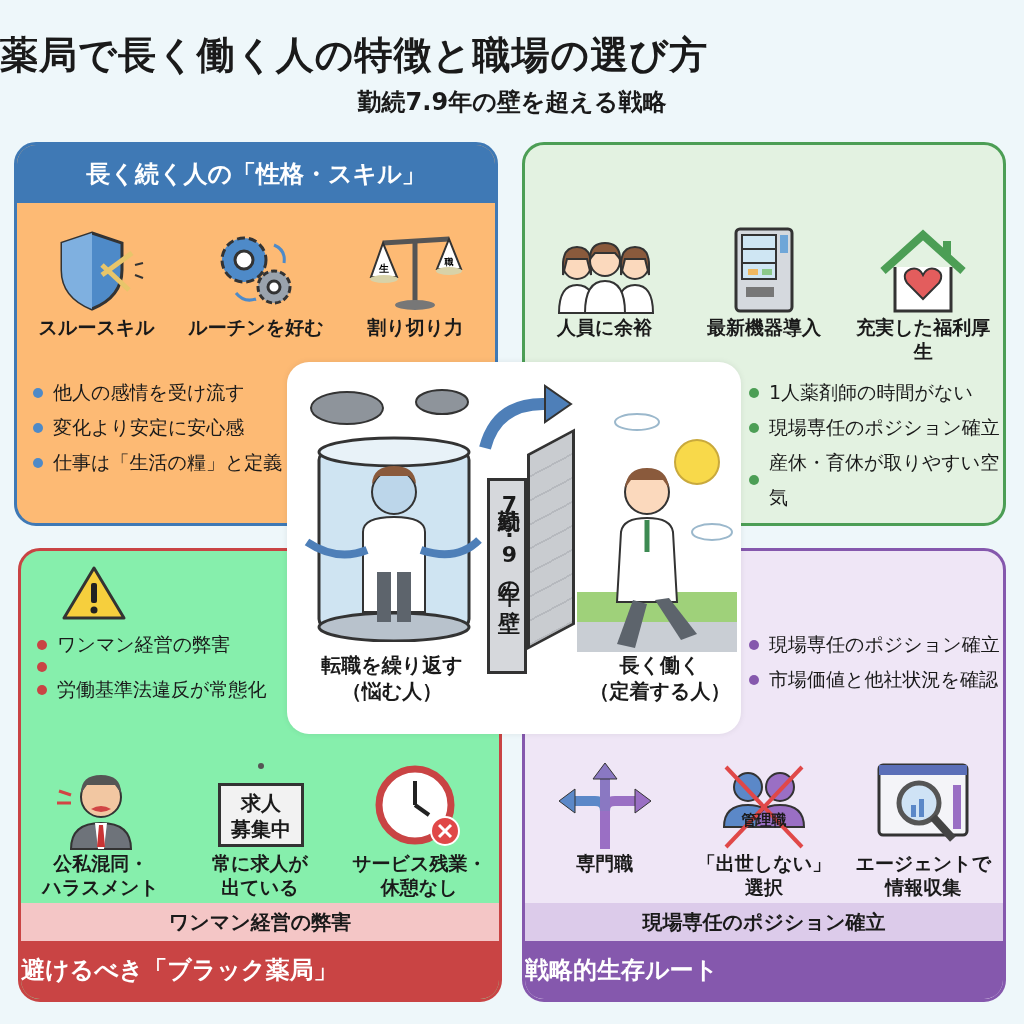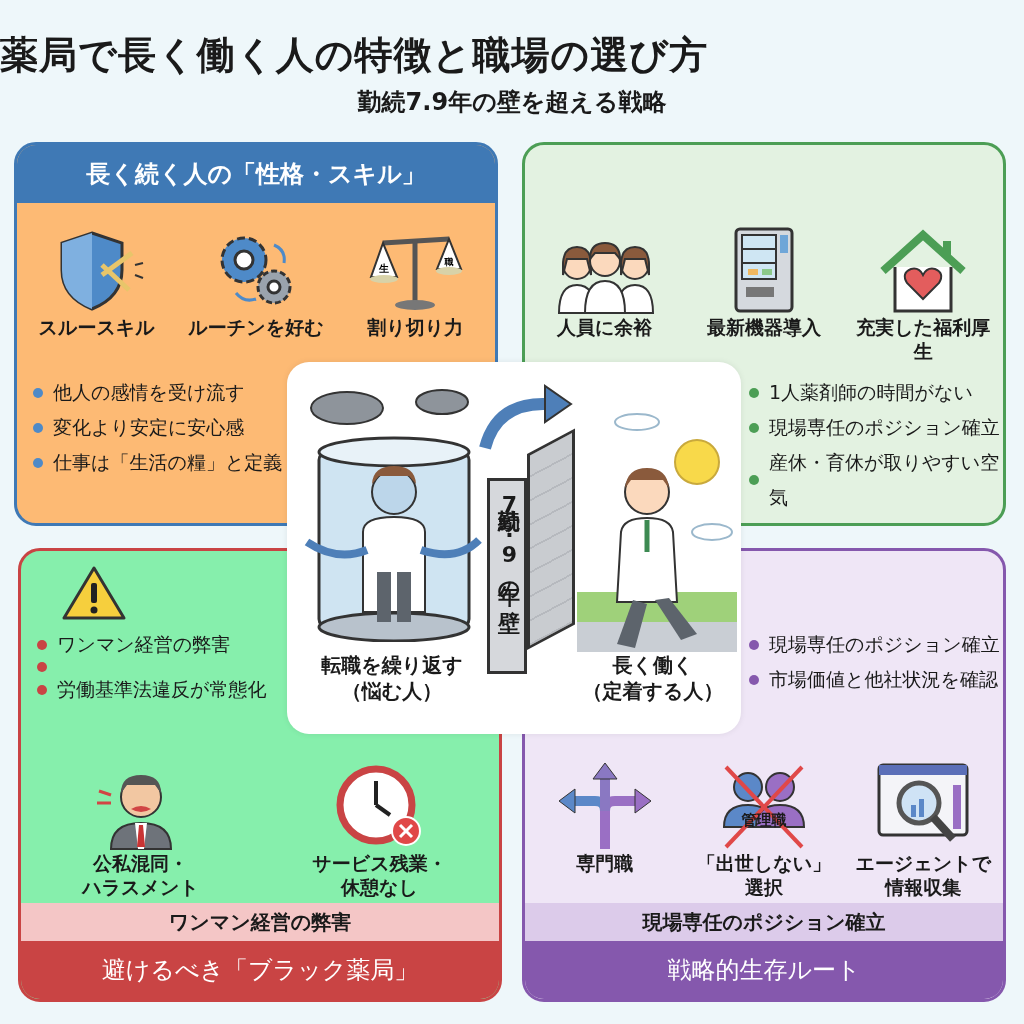--- a/index.html
+++ b/index.html
@@ -7,21 +7,21 @@
 .title{position:absolute;top:30px;left:0;width:1024px;text-align:left;font-size:38px;font-weight:bold;letter-spacing:1px}
 .subtitle{position:absolute;top:86px;left:0;width:1024px;text-align:center;font-size:24px;font-weight:bold}
 .panel{position:absolute;border-radius:22px;overflow:hidden;border:3px solid}
 .p-blue{left:14px;top:142px;width:484px;height:384px;background:#fdba74;border-color:#3f79b5}
 .p-green{left:522px;top:142px;width:484px;height:384px;background:#e3f2e1;border-color:#4c9e55}
 .p-red{left:18px;top:548px;width:484px;height:454px;background:#86efac;border-color:#c94444}
 .p-purple{left:522px;top:548px;width:484px;height:454px;background:#efe6f6;border-color:#8558ad}
 .phead{height:58px;color:#fff;font-size:24px;font-weight:bold;text-align:center;line-height:58px}
 .p-blue .phead{background:#3f79b5}
 .p-green .phead{background:#4c9e55}
-.pfoot{position:absolute;left:0;bottom:0;width:100%;height:58px;color:#fff;font-size:24px;font-weight:normal;text-align:center;line-height:58px}
+.pfoot{position:absolute;left:0;bottom:0;width:100%;height:58px;color:#fff;font-size:24px;font-weight:bold;line-height:58px}
 .p-red .pfoot{background:#c94444}
 .p-purple .pfoot{background:#8558ad}
 .pband{position:absolute;left:0;bottom:58px;width:100%;height:38px;font-size:20px;font-weight:bold;text-align:center;line-height:38px}
 .p-red .pband{background:#f4c6c6}
 .p-purple .pband{background:#dccbea}
 .icons{position:absolute;display:flex;justify-content:space-around;width:100%}
 .ic{display:flex;flex-direction:column;align-items:center;width:150px}
 .ic svg{width:100px;height:90px}
 .ic .lbl{font-size:19px;font-weight:bold;text-align:center;line-height:24px;}
 ul.bl{position:absolute;list-style:none}
@@ -175,20 +175,29 @@
           <path d="M44 62 L56 62 L53 88 L47 88 Z" fill="#fff"></path>
           <path d="M48 64 L52 64 L54 86 L46 86 Z" fill="#c93434"></path>
           <circle cx="50" cy="36" r="20" fill="#f2c7a2" stroke="#333" stroke-width="2"></circle>
           <path d="M30 32 Q30 14 50 14 Q70 14 70 32 L64 24 L36 24 Z" fill="#555"></path>
           <path d="M40 48 Q50 42 60 48 Q50 54 40 48 Z" fill="#d14545"></path>
           <line x1="8" y1="30" x2="20" y2="34" stroke="#d14545" stroke-width="3"></line>
           <line x1="6" y1="42" x2="20" y2="42" stroke="#d14545" stroke-width="3"></line>
         </svg>
       <div class="lbl" style="white-space:pre-line">公私混同・
 ハラスメント</div>
+    </div>
+    <div class="ic">
+      <div style="width:100px;height:90px;position:relative">
+        <div style="position:absolute;left:48px;top:2px;width:6px;height:6px;border-radius:50%;background:#555"></div>
+        <div style="position:absolute;left:8px;top:22px;width:86px;height:64px;background:#f2f2f2;border:3px solid #333;font-size:20px;font-weight:bold;text-align:center;line-height:26px;padding-top:4px;white-space:pre-line">求人
+募集中</div>
+      </div>
+      <div class="lbl" style="white-space:pre-line">常に求人が
+出ている</div>
     </div>
     <div class="ic">
       <svg viewBox="0 0 100 90">
           <circle cx="46" cy="44" r="36" fill="#fff" stroke="#c94444" stroke-width="7"></circle>
           <line x1="46" y1="44" x2="46" y2="20" stroke="#222" stroke-width="4"></line>
           <line x1="46" y1="44" x2="60" y2="54" stroke="#222" stroke-width="4"></line>
           <circle cx="76" cy="70" r="14" fill="#e04848" stroke="#fff" stroke-width="2"></circle>
           <line x1="70" y1="64" x2="82" y2="76" stroke="#fff" stroke-width="3"></line>
           <line x1="82" y1="64" x2="70" y2="76" stroke="#fff" stroke-width="3"></line>
         </svg>
@@ -290,15 +299,15 @@
     <rect x="0" y="240" width="160" height="30" fill="#c9ced4"></rect>
     <circle cx="70" cy="110" r="22" fill="#fbd9bd" stroke="#333" stroke-width="2"></circle>
     <path d="M48 106 Q50 86 70 86 Q90 86 92 106 L86 98 L54 98 Z" fill="#8a5a3c"></path>
     <path d="M40 220 L44 150 Q46 136 70 136 Q94 136 96 150 L100 220 Z" fill="#fff" stroke="#333" stroke-width="2"></path>
     <line x1="70" y1="138" x2="70" y2="170" stroke="#3d8a52" stroke-width="5"></line>
     <path d="M56 218 L40 262 L58 266 L70 222 Z" fill="#5d646c"></path>
     <path d="M78 218 L104 258 L120 252 L92 216 Z" fill="#5d646c"></path>
   </svg>
   <div class="cap" style="left:10px;top:290px;width:190px;white-space:pre-line">転職を繰り返す
 （悩む人）</div>
-  <div class="cap" style="left:276px;top:290px;width:180px;white-space:pre-line">長く働く
+  <div class="cap" style="left:283px;top:290px;width:180px;white-space:pre-line">長く働く
 （定着する人）</div>
 </div>
 
 </body></html>

